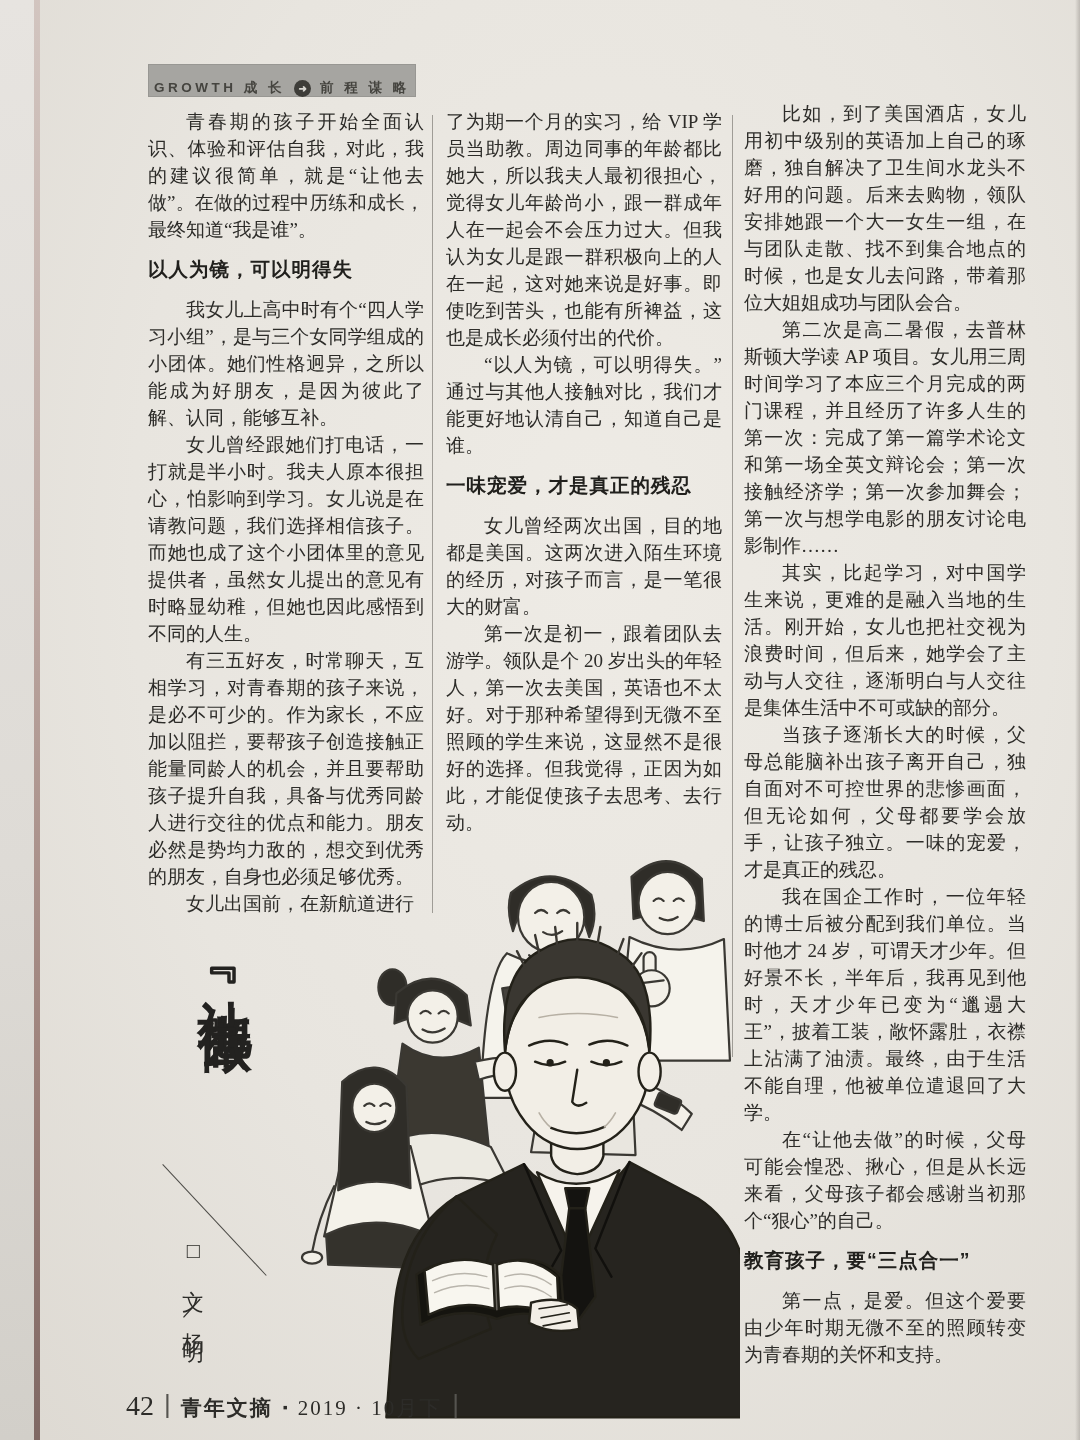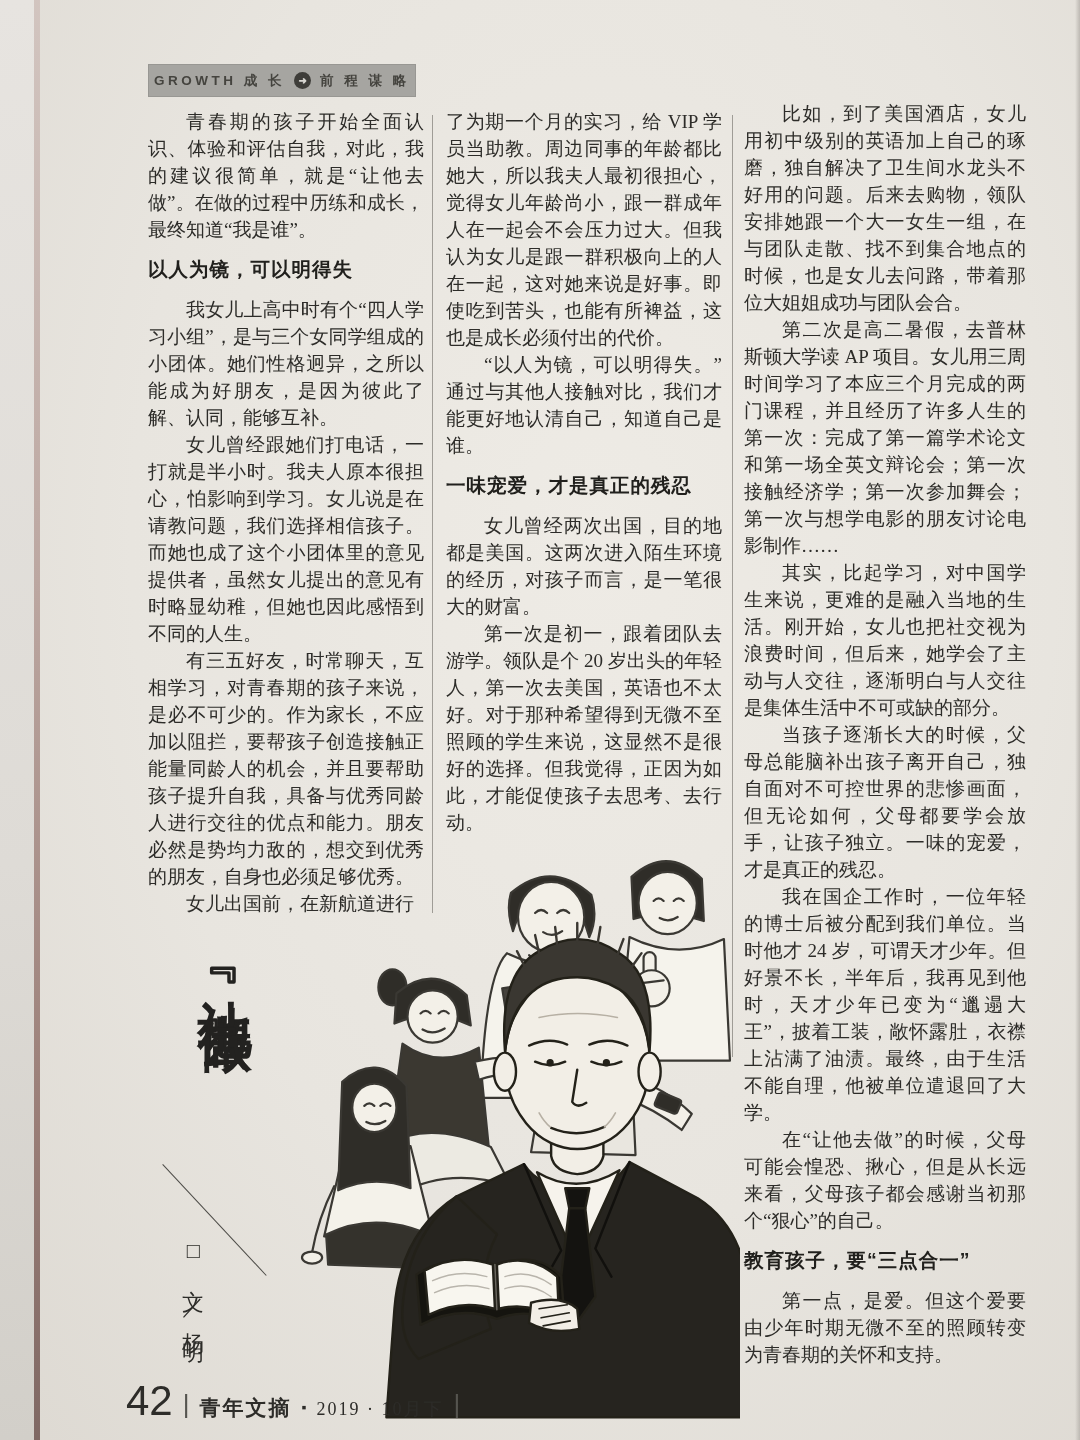--- a/index.html
+++ b/index.html
@@ -8,21 +8,21 @@
         background:radial-gradient(ellipse at 55% 38%, #eeebe5 0%, #e8e5df 55%, #ddd9d2 100%);}
   .adjacent-page{position:absolute;left:0;top:0;width:34px;height:100%;
         background:linear-gradient(180deg,#e7e4e0 0%,#dedbd6 60%,#d2cfc9 100%);}
   .spine-line{position:absolute;left:34px;top:0;width:6px;height:100%;
         background:linear-gradient(180deg,#cfc0bb 0%,#b59d97 40%,#8d6d66 78%,#6e5450 100%);opacity:.85;}
   .right-edge{position:absolute;right:0;top:0;width:5px;height:100%;
         background:linear-gradient(90deg,rgba(0,0,0,0) 0%,#bdb9b3 100%);}
 
   .header-badge{position:absolute;left:148px;top:64px;width:268px;height:33px;
         background:#a6a5a1;box-shadow:inset 0 0 0 1px #989793;
-        display:flex;align-items:center;justify-content:center;gap:9px;
+        display:flex;align-items:flex-end;justify-content:center;gap:9px;
         color:#45443f;font-family:"Liberation Sans",sans-serif;font-size:13.5px;
         font-weight:700;letter-spacing:3.5px;white-space:nowrap;}
   .arrow-circle{width:17px;height:17px;border-radius:50%;background:#3e3d39;color:#d9d7d2;
         display:flex;align-items:center;justify-content:center;font-size:10px;letter-spacing:0;flex:0 0 auto;}
 
   .col{position:absolute;font-family:"Liberation Serif","DejaVu Serif",serif;
         font-size:19px;line-height:27px;color:#2d2c29;text-align:justify;}
   .col p{margin:0;text-indent:2em;}
   .col .subhead{margin:13px 0;font-family:"Liberation Sans","DejaVu Sans",sans-serif;
         font-size:19.5px;font-weight:700;letter-spacing:1px;text-align:left;color:#21201d;}
@@ -40,25 +40,25 @@
   .diag-line{position:absolute;left:163px;top:1164px;width:152px;height:0;
         border-top:1.6px solid #4c4b47;transform:rotate(47deg);transform-origin:0 0;z-index:2;}
   .byline{position:absolute;left:178px;top:1238px;writing-mode:vertical-rl;
         font-family:"Liberation Serif","DejaVu Serif",serif;font-size:22px;
         letter-spacing:10px;color:#2d2c29;z-index:2;}
 
   .illus{position:absolute;left:298px;top:852px;width:442px;height:568px;z-index:3;}
 
   .footer{position:absolute;left:126px;top:1372px;display:flex;align-items:baseline;gap:10px;
         color:#2d2c29;z-index:4;white-space:nowrap;}
-  .footer .pagenum{font-family:Liberation Sans, sans-serif;font-size:42px;line-height:1;}
+  .footer .pagenum{font-family:Liberation Serif, serif;font-size:28px;line-height:1;}
   .footer .bar{font-family:"Liberation Sans",sans-serif;font-size:26px;color:#55544f;transform:translateY(-2px);}
   .footer .mag{font-family:"Liberation Sans","DejaVu Sans",sans-serif;font-weight:700;font-size:21px;letter-spacing:2px;margin-top:22px;}
   .footer .dash{font-size:14px;transform:translateY(-3px);}
-  .footer .issue{font-family:"Liberation Serif",serif;font-size:18px;letter-spacing:2px;}
+  .footer .issue{font-family:"Liberation Serif",serif;font-size:21px;letter-spacing:2px;}
 </style>
 </head>
 <body>
 
 <div class="page">
   <div class="adjacent-page"></div>
   <div class="spine-line"></div>
   <div class="right-edge"></div>
 
   <div class="header-badge">

